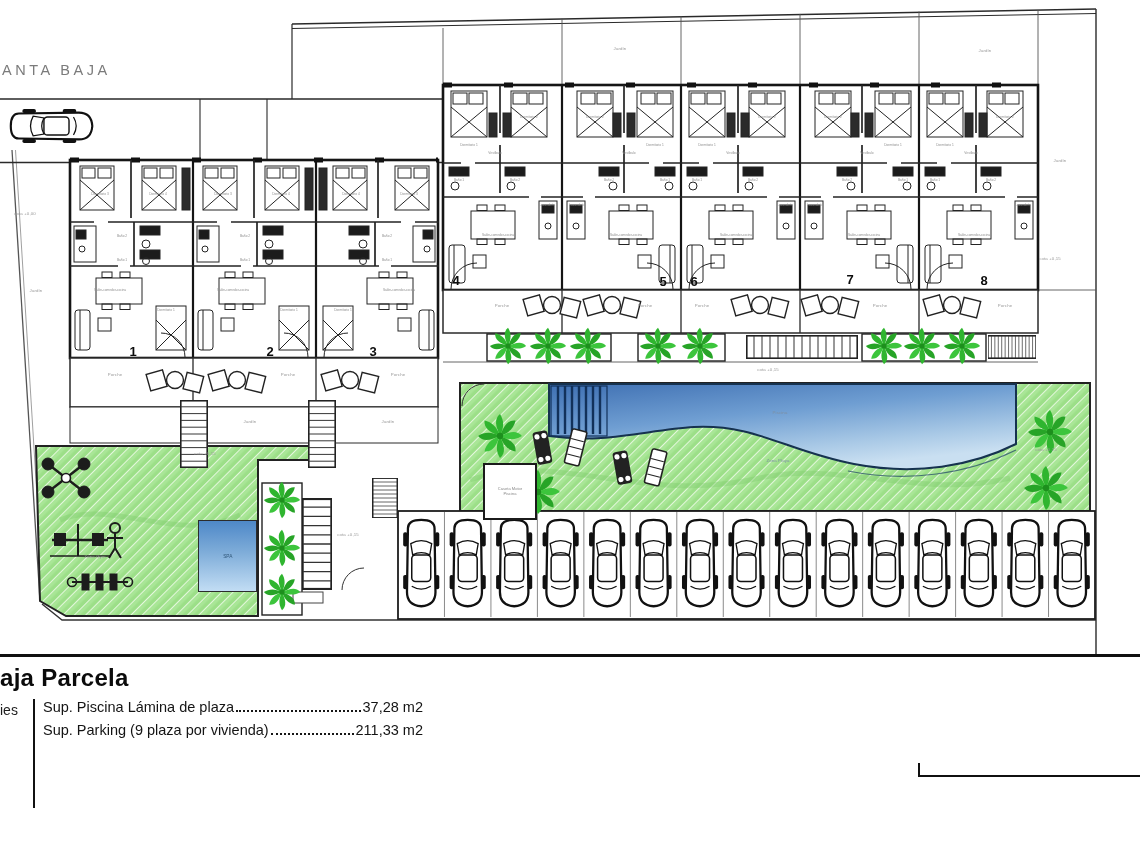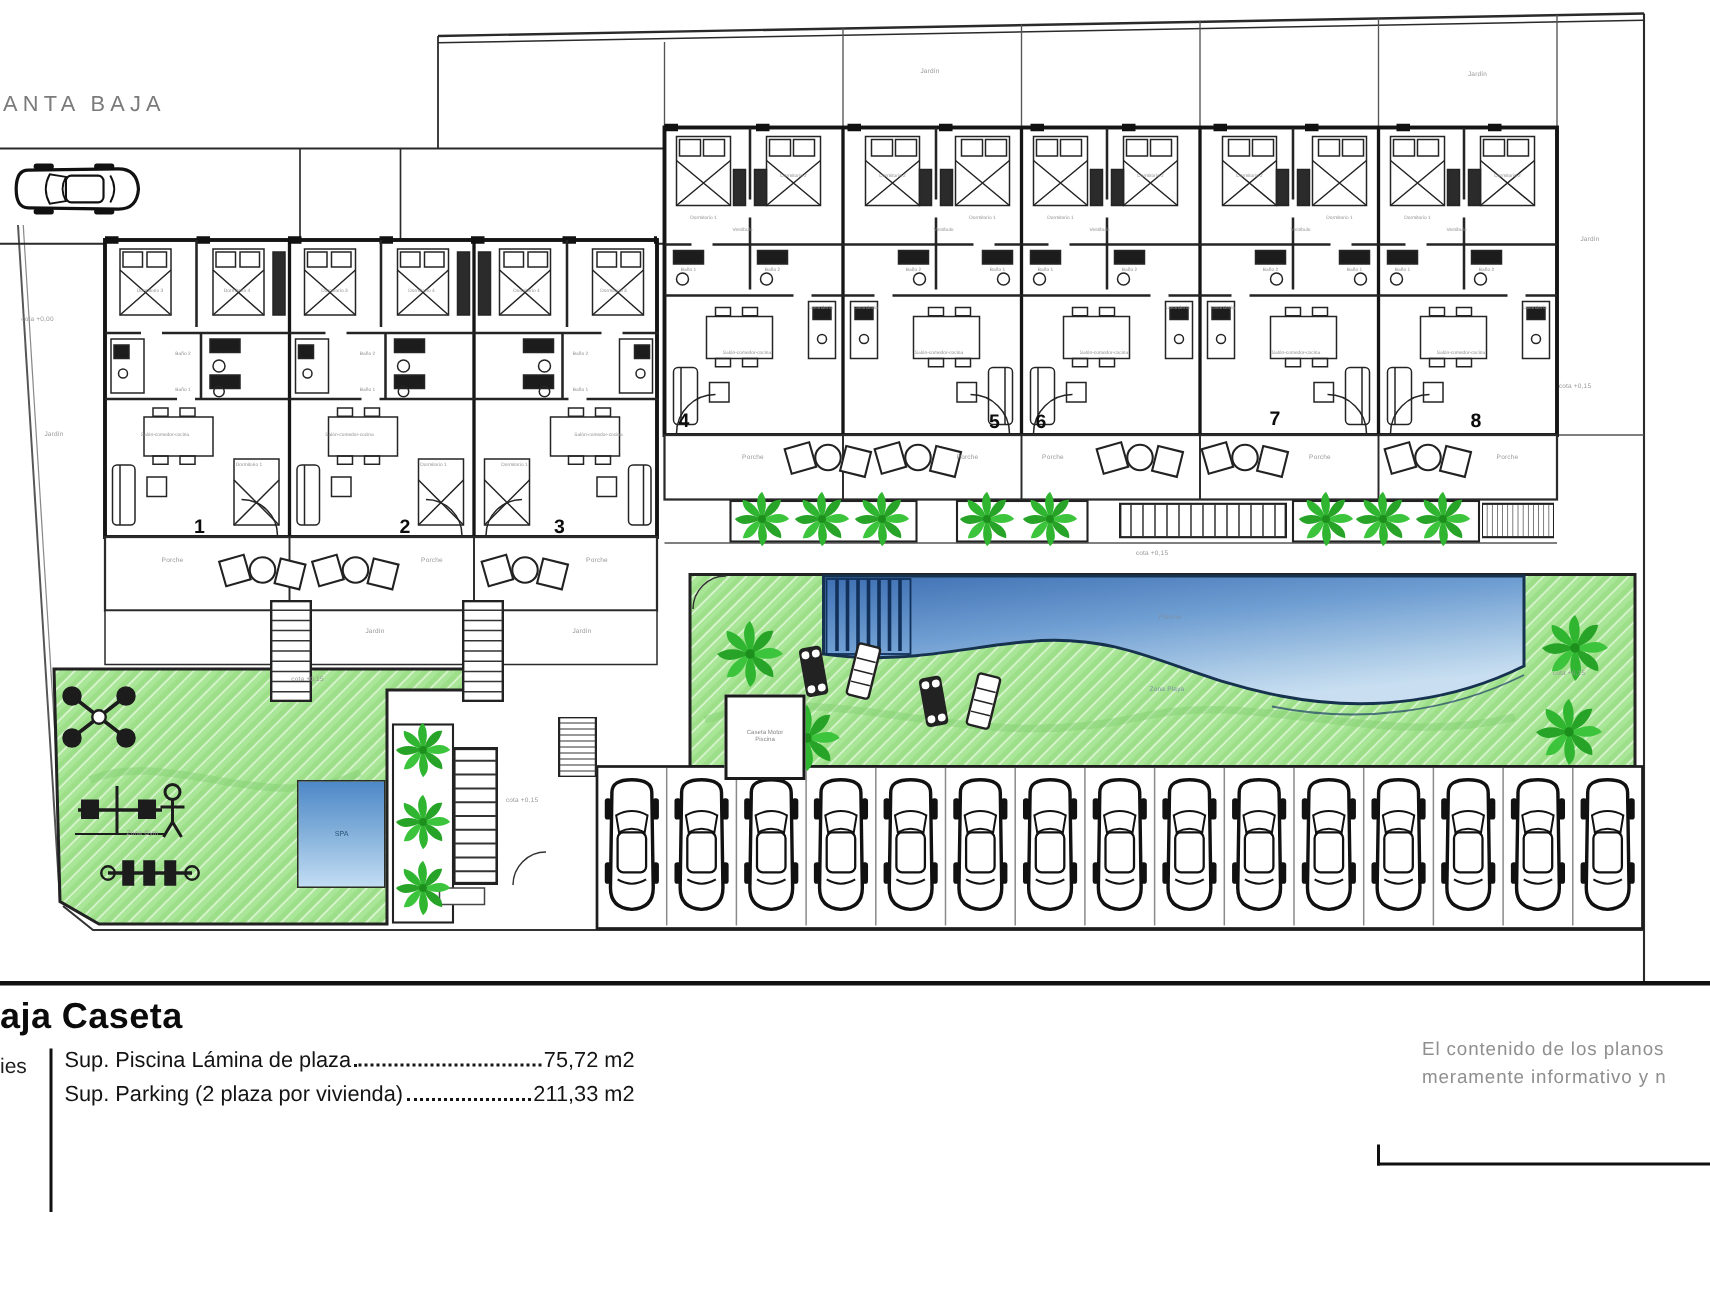--- a/index.html
+++ b/index.html
@@ -331,41 +331,37 @@
 
   <div class="caseta">
     <span>Caseta Motor Piscina</span>
   </div>
 
   <div class="tiny" style="left:95px;top:556px">Zona Gym</div>
   <div class="tiny" style="left:780px;top:412px;color:#7d8fa3">Piscina</div>
   <div class="tiny" style="left:778px;top:460px;color:#7d8fa3">Zona Playa</div>
 
   <div class="legend-bar"></div>
-  <div class="leg-title">aja Caseta</div>
+  <div class="leg-title">aja Parcela</div>
   <div class="leg-side">ies</div>
   <div class="leg-rule"></div>
 
   <div class="leg-list">
     <div class="leg-row">
       <span class="ll">Sup. Piscina Lámina de plaza</span>
       <span class="dots"></span>
-      <span class="lv">75,72 m2</span>
+      <span class="lv">37,28 m2</span>
     </div>
     <div class="leg-row">
-      <span class="ll">Sup. Parking (2 plaza por vivienda)</span>
+      <span class="ll">Sup. Parking (9 plaza por vivienda)</span>
       <span class="dots"></span>
       <span class="lv">211,33 m2</span>
     </div>
   </div>
 
-  <div class="disc">
-    <div>El contenido de los planos</div>
-    <div>meramente informativo y n</div>
-  </div>
   <div class="tb-line" style="left:918px;top:775px;width:222px;height:2.4px"></div>
   <div class="tb-line" style="left:918px;top:763px;width:1.6px;height:14px"></div>
 
 <div class="unum" style="left: 133px; top: 351px;">1</div>
     <div class="room" style="left: 100px; top: 194px;">Dormitorio 3</div>
     <div class="room" style="left: 158px; top: 194px;">Dormitorio 4</div>
     <div class="room" style="left: 122px; top: 236px;">Baño 2</div>
     <div class="room" style="left: 122px; top: 260px;">Baño 1</div>
     <div class="room" style="left: 166px; top: 310px;">Dormitorio 1</div>
     <div class="room" style="left: 110px; top: 290px;">Salón-comedor-cocina</div>

